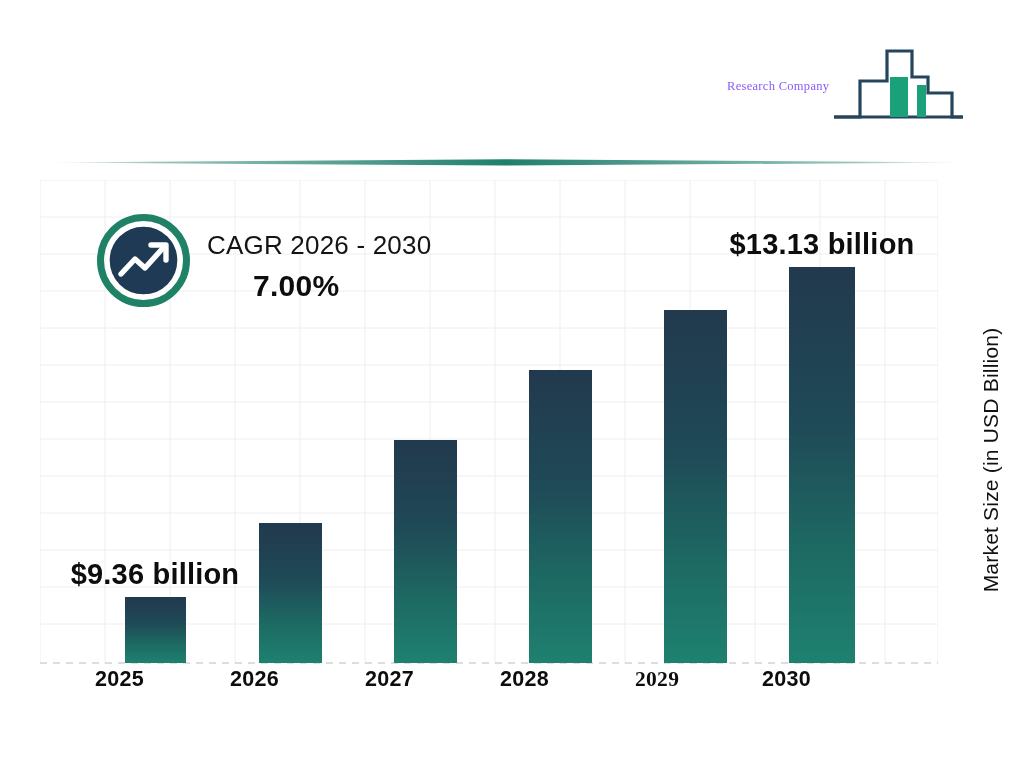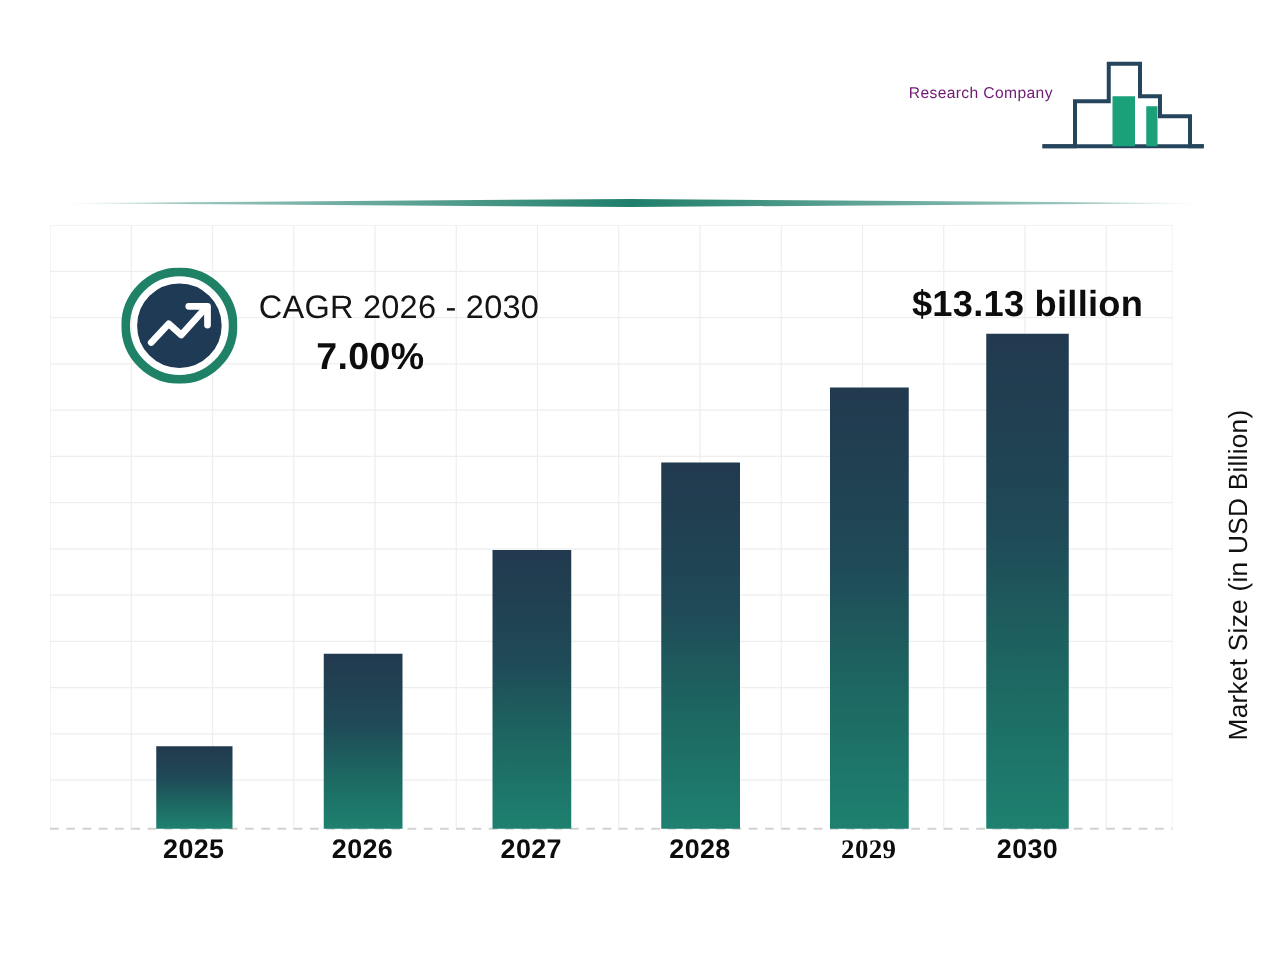--- a/index.html
+++ b/index.html
@@ -27,23 +27,24 @@
   }
 
   
   #logo { position:absolute; left:727px; top:33px; width:238px; height:92px; }
   #logo-text { position:absolute; left:0; top:32px; width:140px; }
   #logo-line1 {
     font-size:22.5px; font-weight:400; color:#1a1a1a;
     letter-spacing:0.2px; line-height:25px; white-space:nowrap;
   }
   #logo-line2 {
-    font-size:12.5px; font-weight:400; color:#701a75;
+    font-size:12.5px; font-weight:400; color:#8b5cf6;
     letter-spacing:0.3px; line-height:16px; white-space:nowrap;
-    margin-top:1px;
+    margin-top:13px;
+    font-family:Liberation Serif, serif;
   }
   #logo-mark { position:absolute; left:105px; top:0px; width:133px; height:92px; }
 
   
   #divider { position:absolute; left:40px; top:158px; width:930px; height:9px; }
 
   
   #chart { position:absolute; left:0; top:167px; width:1024px; height:601px; }
 
   #plot {
@@ -67,21 +68,20 @@
     font-size:29px;
     font-weight:700;
     color:#0d0d0d;
     line-height:33px;
     letter-spacing:0.2px;
   }
 
   .x-tick {
     position:absolute;
     top:500px;
-    text-align:center;
     font-size:21.5px;
     font-weight:700;
     color:#0d0d0d;
     letter-spacing:0.3px;
   }
 
   #y-axis-title {
     position:absolute;
     right:16px;
     top:103px;
@@ -189,20 +189,23 @@
 
   <div id="bars-layer">
 
     <div class="bar" style="left:125px;width:61px;height:66px;"></div>
     <div class="bar" style="left:259px;width:63px;height:140px;"></div>
     <div class="bar" style="left:394px;width:63px;height:223px;"></div>
     <div class="bar" style="left:529px;width:63px;height:293px;"></div>
     <div class="bar" style="left:664px;width:63px;height:353px;"></div>
     <div class="bar" style="left:789px;width:66px;height:396px;"></div>
 
+    <div class="bar-label" style="left:60px;width:190px;bottom:177px;">
+      <div>$9.36 billion</div>
+    </div>
     <div class="bar-label" style="left:727px;width:190px;bottom:507px;">
       <div>$13.13 billion</div>
     </div>
 
     <div class="x-tick" style="left:95px;width:120px;">2025</div>
     <div class="x-tick" style="left:230px;width:120px;">2026</div>
     <div class="x-tick" style="left:365px;width:120px;">2027</div>
     <div class="x-tick" style="left:500px;width:120px;">2028</div>
     <div class="x-tick" style="left:635px;width:120px;font-family:Liberation Serif, serif;">2029</div>
     <div class="x-tick" style="left:762px;width:120px;">2030</div>

